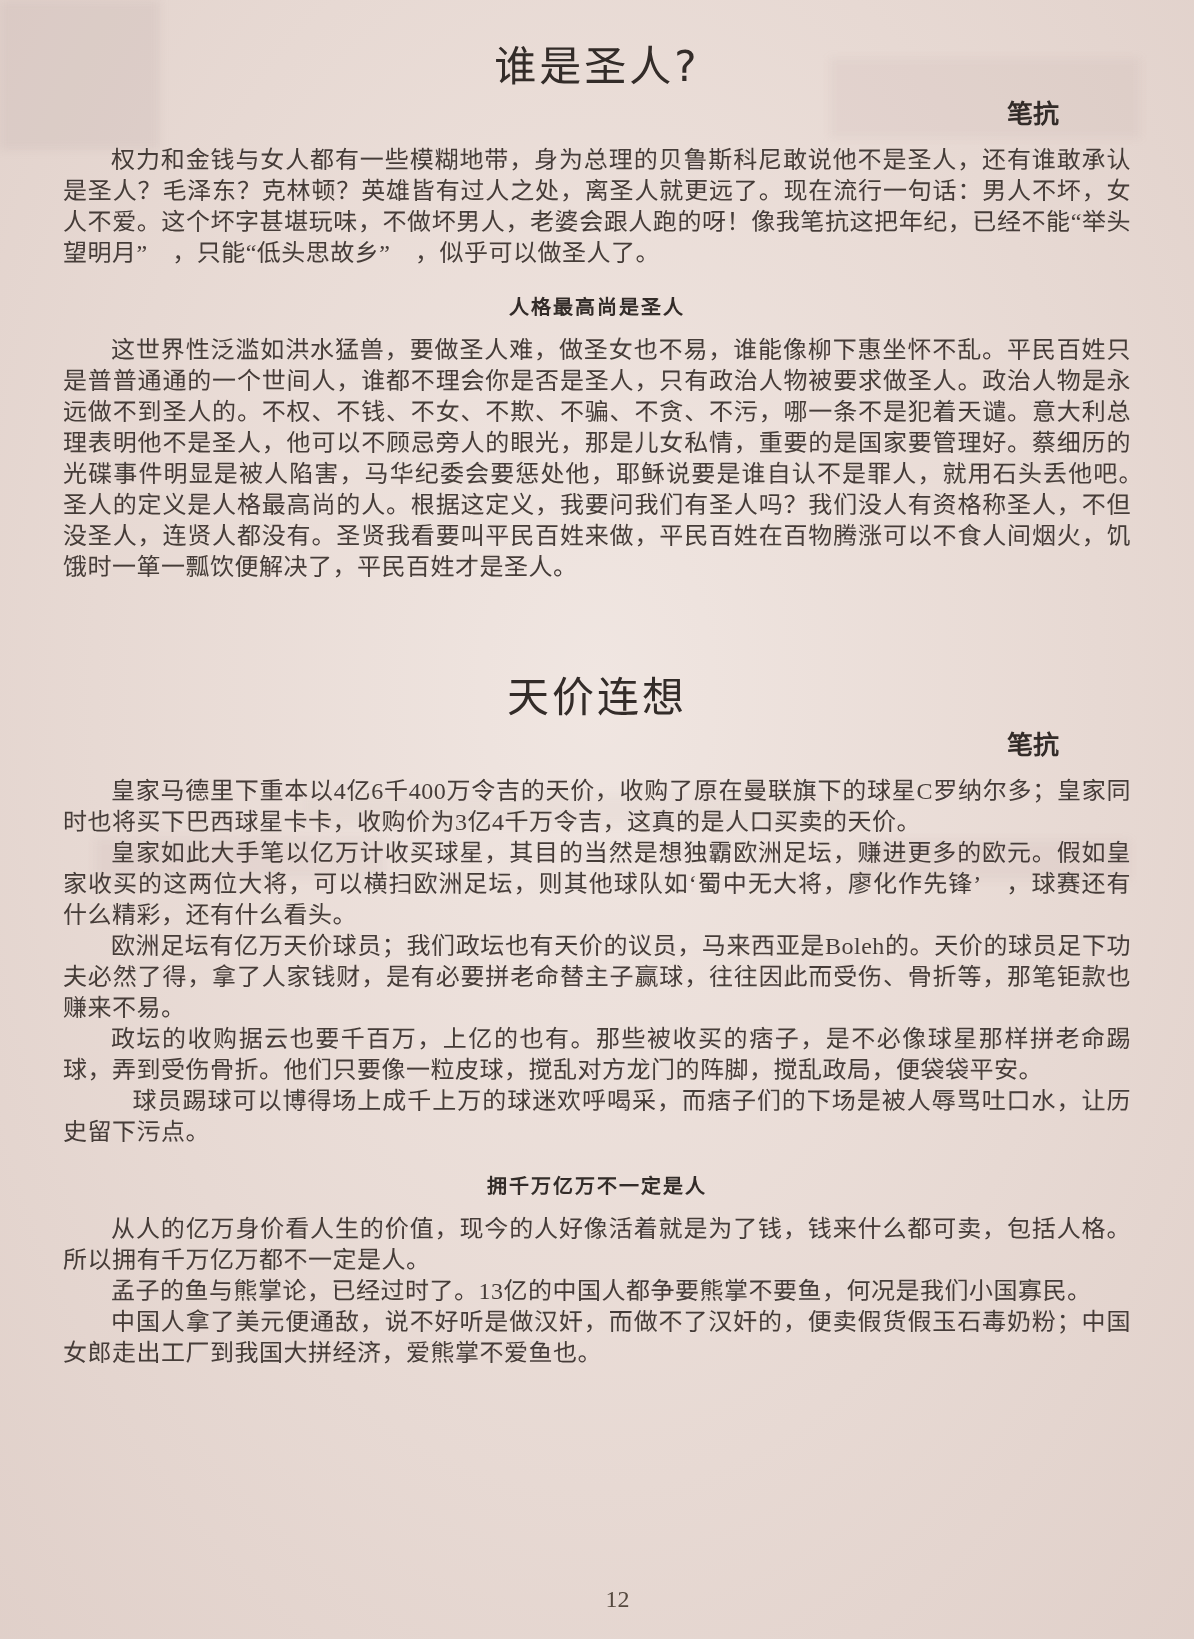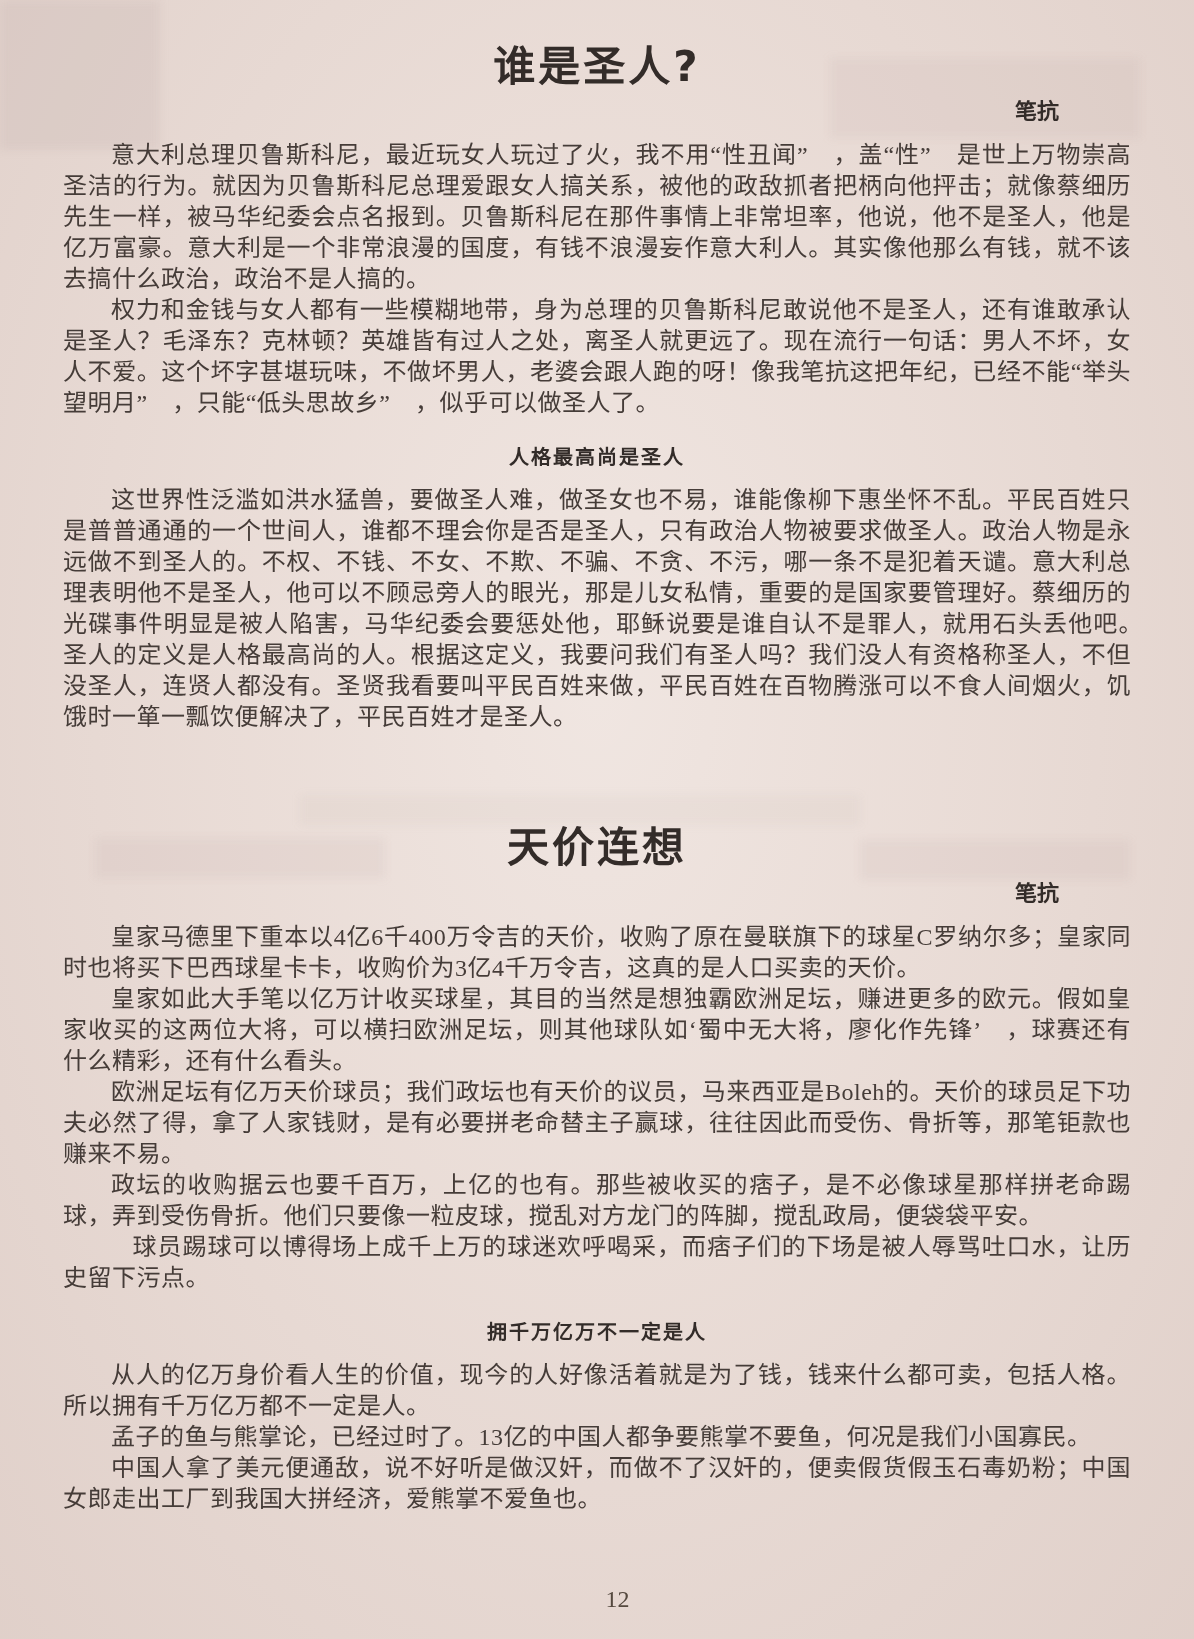--- a/index.html
+++ b/index.html
@@ -35,32 +35,32 @@
     pointer-events: none;
   }
   .content {
     position: absolute;
     left: 63px;
     right: 63px;
     top: 44px;
   }
   .article-title {
     font-family: "DejaVu Sans", "Liberation Sans", sans-serif;
-    font-weight: bold;
+    font-weight: normal;
     font-size: 42px;
     line-height: 1.1;
     text-align: center;
     letter-spacing: 3px;
     color: #332c29;
     margin: 0;
   }
   .article-author {
     font-family: "DejaVu Sans", "Liberation Sans", sans-serif;
     font-weight: bold;
-    font-size: 22px;
+    font-size: 26px;
     line-height: 1.1;
     text-align: right;
     padding-right: 72px;
     color: #332c29;
     margin: 10px 0 16px 0;
   }
   .subheading {
     font-family: "DejaVu Sans", "Liberation Sans", sans-serif;
     font-weight: bold;
     font-size: 20px;
@@ -109,21 +109,20 @@
   <div class="ghost" style="left:95px; top:838px; width:290px; height:40px;"></div>
   <div class="ghost" style="left:860px; top:840px; width:270px; height:40px;"></div>
   <div class="ghost" style="left:300px; top:795px; width:560px; height:30px; background:rgba(173,152,146,0.07);"></div>
 
   <div class="content">
 
     <div class="article">
       <h1 class="article-title">谁是圣人?</h1>
       <div class="article-author">笔抗</div>
 
-      <p class="p">意大利总理贝鲁斯科尼，最近玩女人玩过了火，我不用“性丑闻”　，盖“性”　是世上万物崇高圣洁的行为。就因为贝鲁斯科尼总理爱跟女人搞关系，被他的政敌抓者把柄向他抨击；就像蔡细历先生一样，被马华纪委会点名报到。贝鲁斯科尼在那件事情上非常坦率，他说，他不是圣人，他是亿万富豪。意大利是一个非常浪漫的国度，有钱不浪漫妄作意大利人。其实像他那么有钱，就不该去搞什么政治，政治不是人搞的。</p>
       <p class="p">权力和金钱与女人都有一些模糊地带，身为总理的贝鲁斯科尼敢说他不是圣人，还有谁敢承认是圣人？毛泽东？克林顿？英雄皆有过人之处，离圣人就更远了。现在流行一句话：男人不坏，女人不爱。这个坏字甚堪玩味，不做坏男人，老婆会跟人跑的呀！像我笔抗这把年纪，已经不能“举头望明月”　，只能“低头思故乡”　，似乎可以做圣人了。</p>
 
       <h2 class="subheading">人格最高尚是圣人</h2>
 
       <p class="p">这世界性泛滥如洪水猛兽，要做圣人难，做圣女也不易，谁能像柳下惠坐怀不乱。平民百姓只是普普通通的一个世间人，谁都不理会你是否是圣人，只有政治人物被要求做圣人。政治人物是永远做不到圣人的。不权、不钱、不女、不欺、不骗、不贪、不污，哪一条不是犯着天谴。意大利总理表明他不是圣人，他可以不顾忌旁人的眼光，那是儿女私情，重要的是国家要管理好。蔡细历的光碟事件明显是被人陷害，马华纪委会要惩处他，耶稣说要是谁自认不是罪人，就用石头丢他吧。　　　圣人的定义是人格最高尚的人。根据这定义，我要问我们有圣人吗？我们没人有资格称圣人，不但没圣人，连贤人都没有。圣贤我看要叫平民百姓来做，平民百姓在百物腾涨可以不食人间烟火，饥饿时一箪一瓢饮便解决了，平民百姓才是圣人。</p>
     </div>
 
     <div class="article article-2">
       <h1 class="article-title">天价连想</h1>
       <div class="article-author">笔抗</div>

